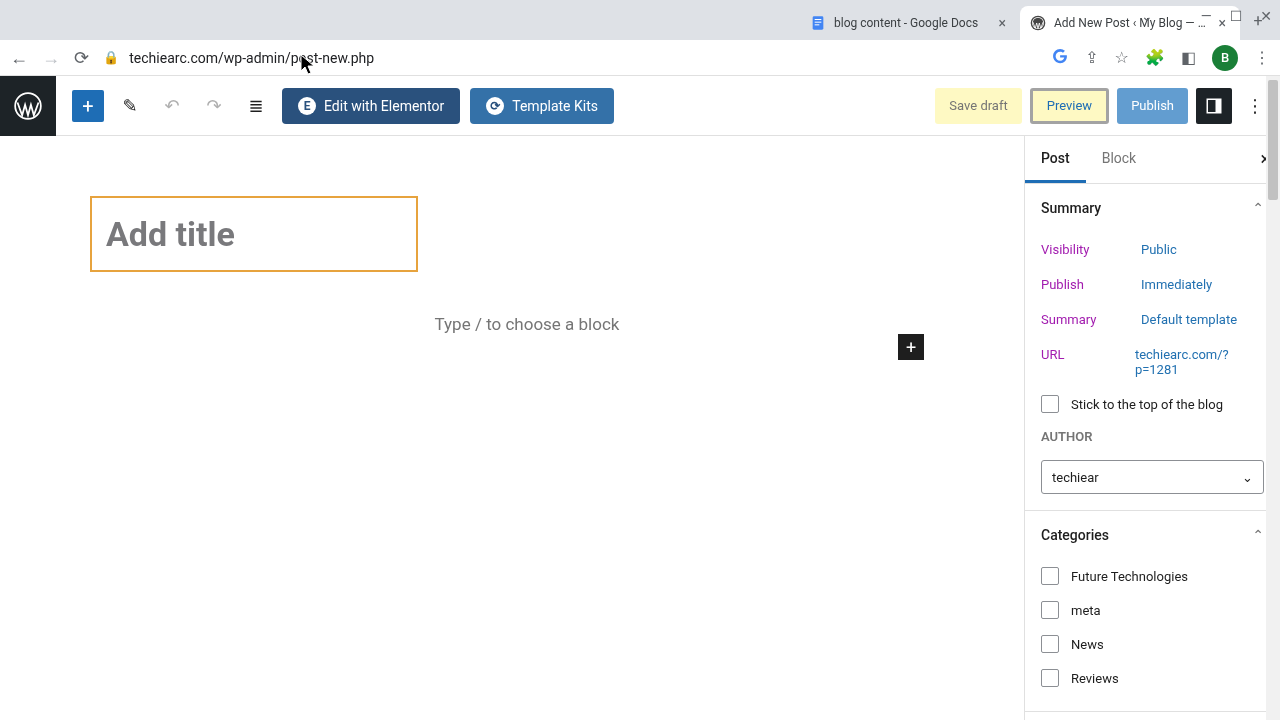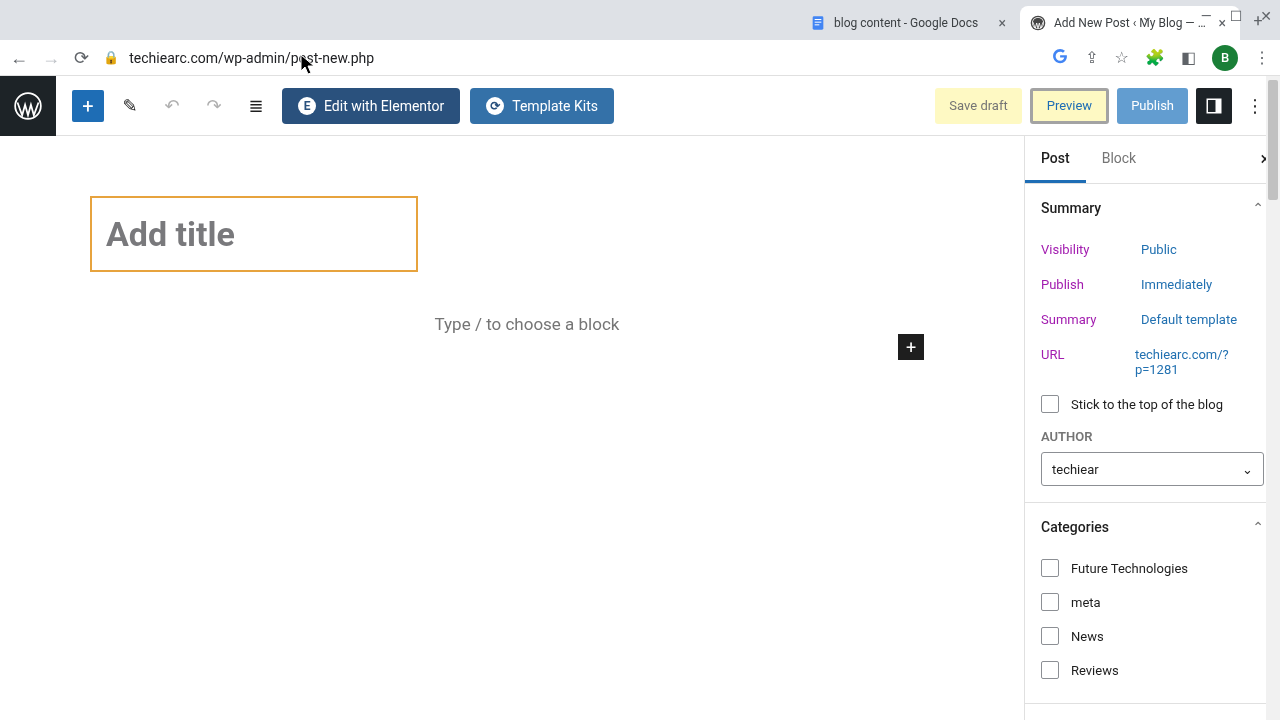--- a/index.html
+++ b/index.html
@@ -65,21 +65,21 @@
 .panel { border-bottom:1px solid #e0e0e0;}
 .panel-hd { display:flex; align-items:center; padding: 16px; font-weight:500; font-size:14px;text-align:center;}
 .panel-hd .chev { margin-left:auto; color:#757575;}
 .panel-body { padding: 0 16px 16px;}
 .row { display:flex; padding: 10px 0; font-size:13px;}
 .row .label { width: 100px; color:#a21caf;}
 .row .value { color:#2271b1; }
 .chk-row { display:flex; align-items:center; gap:12px; padding: 8px 0; font-size:13px;}
 .chk { width:18px; height:18px; border:1px solid #8c8f94; border-radius:2px; flex-shrink:0;}
 .author-lbl { font-size:13px; font-weight:600; color:#757575; text-transform:uppercase; margin-top:8px;}
-.select { margin-top:8px; border:1px solid #8c8f94; border-radius:3px; height:34px; display:flex; align-items:center; padding:0 10px; font-size:13px; justify-content:space-between;}
+.select { margin-top:16px; border:1px solid #8c8f94; border-radius:3px; height:34px; display:flex; align-items:center; padding:0 10px; font-size:13px; justify-content:space-between;}
 
 
 .fake-scroll { position:absolute; right:0; top:76px; width:14px; height: calc(100% - 76px); background:#f1f1f1;}
 .fake-thumb { position:absolute; right:2px; top:80px; width:10px; height:120px; background:#c1c1c1; border-radius:2px;}
 
 
 .cursor { position:absolute; left:300px; top: calc(40px + 14px); pointer-events:none; z-index:1000;}
 </style>
 </head>
 <body>

